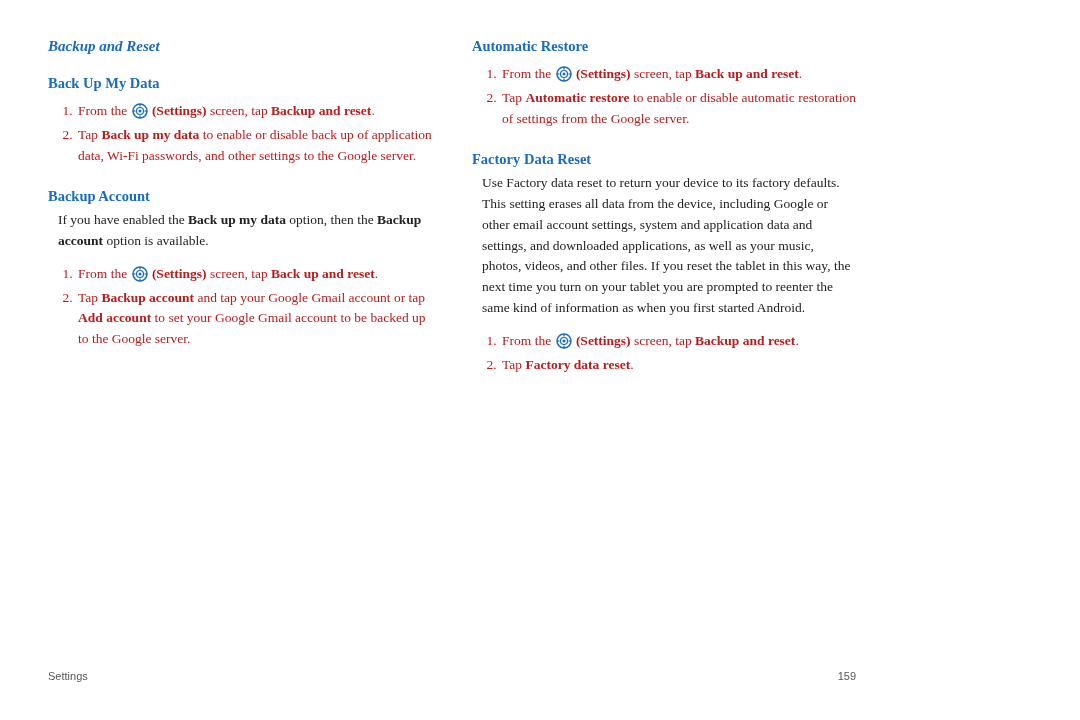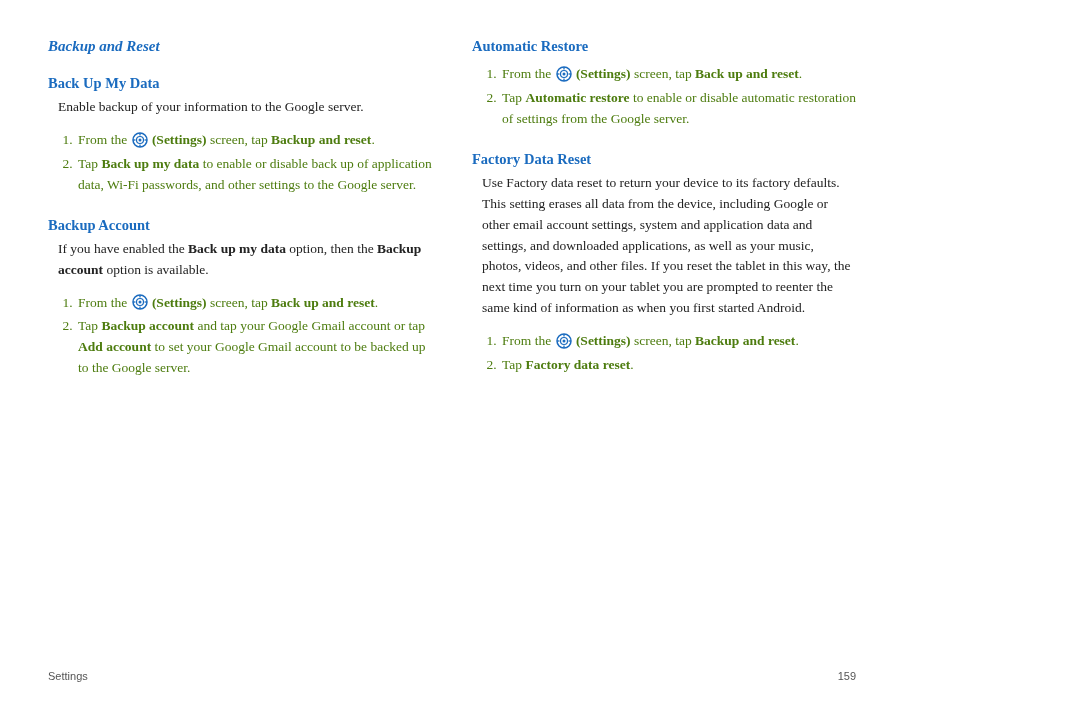--- a/index.html
+++ b/index.html
@@ -67,21 +67,21 @@
 
     ol {
       margin-left: 28px;
       margin-top: 4px;
       margin-bottom: 4px;
     }
 
     ol li {
       font-size: 13.5px;
       line-height: 1.55;
-      color: #4d7c0f;
+      color: #b91c1c;
       margin-bottom: 3px;
       padding-left: 2px;
     }
 
     .bold { font-weight: bold; }
 
     .settings-icon {
       display: inline-block;
       width: 16px;
       height: 16px;
@@ -118,23 +118,20 @@
 <body>
 
 <div class="page-container">
   <div class="two-column">
 
     <div class="column">
 
       <div class="section-title">Backup and Reset</div>
 
       <div class="section-title-normal">Back Up My Data</div>
-      <div class="section-body">
-        <p>Enable backup of your information to the Google server.</p>
-      </div>
       <ol>
         <li>
           From the
           <span class="settings-icon">
             <svg viewBox="0 0 16 16" xmlns="http://www.w3.org/2000/svg">
               <circle cx="8" cy="8" r="7" fill="none" stroke="#1a6bbf" stroke-width="1.5"></circle>
               <circle cx="8" cy="8" r="3.5" fill="none" stroke="#1a6bbf" stroke-width="1.2"></circle>
               <circle cx="8" cy="8" r="1.5" fill="#1a6bbf"></circle>
               <line x1="8" y1="1" x2="8" y2="3.5" stroke="#1a6bbf" stroke-width="1.3"></line>
               <line x1="8" y1="12.5" x2="8" y2="15" stroke="#1a6bbf" stroke-width="1.3"></line>

